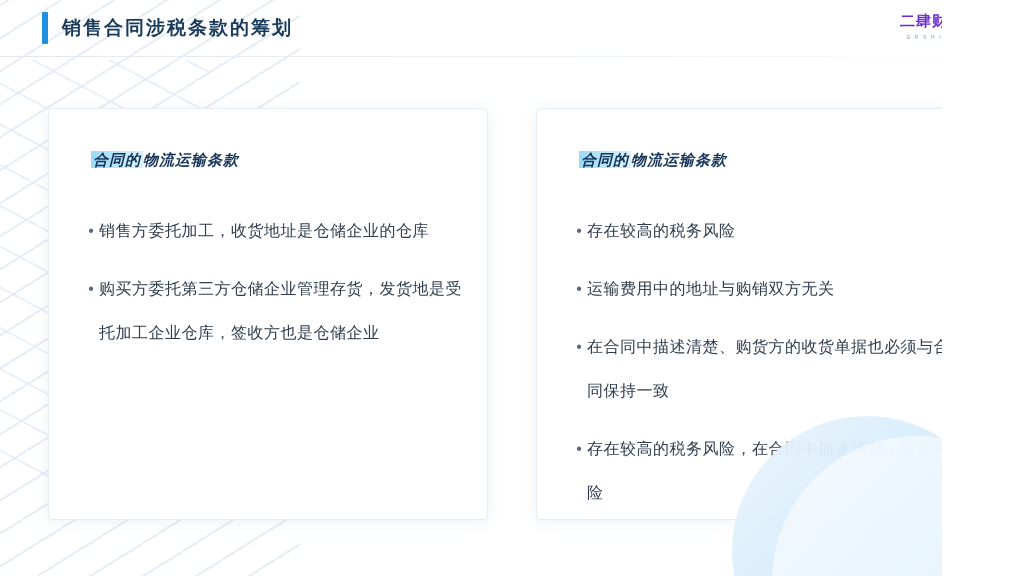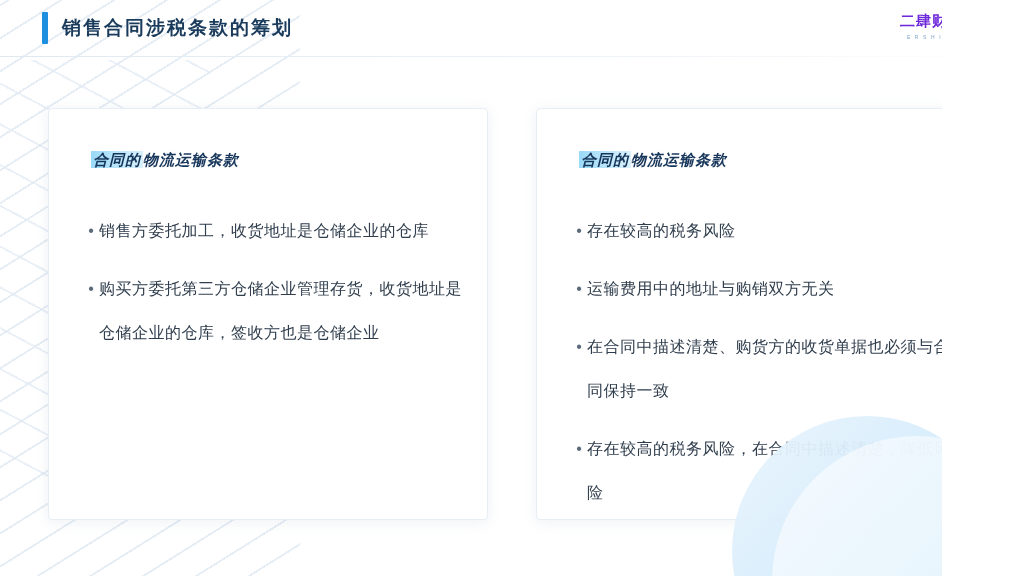--- a/index.html
+++ b/index.html
@@ -235,21 +235,21 @@
     <div class="card-title">
       <span class="hl">合同的</span><span>物流运输条款</span>
     </div>
     <div class="bullets">
       <div class="bullet">
         <div class="bullet-dot">•</div>
         <div class="bullet-text">销售方委托加工，收货地址是仓储企业的仓库</div>
       </div>
       <div class="bullet">
         <div class="bullet-dot">•</div>
-        <div class="bullet-text">购买方委托第三方仓储企业管理存货，收货地址是仓储企业的仓库，签收方也是仓储企业</div>
+        <div class="bullet-text">购买方委托第三方仓储企业管理存货，发货地是受托加工企业仓库，签收方也是仓储企业</div>
       </div>
     </div>
   </div>
 
   <div class="card card-right">
     <div class="card-title">
       <span class="hl">合同的</span><span>物流运输条款</span>
     </div>
     <div class="bullets">
       <div class="bullet">

